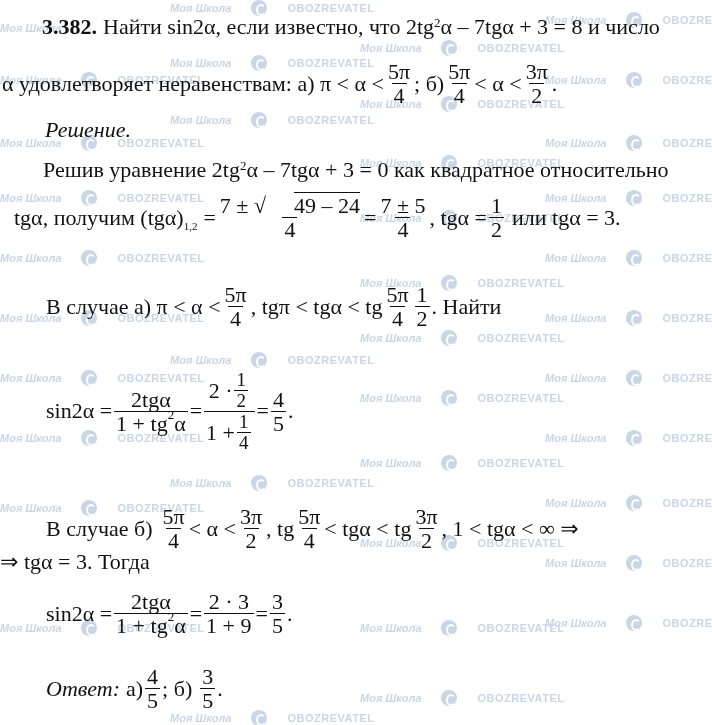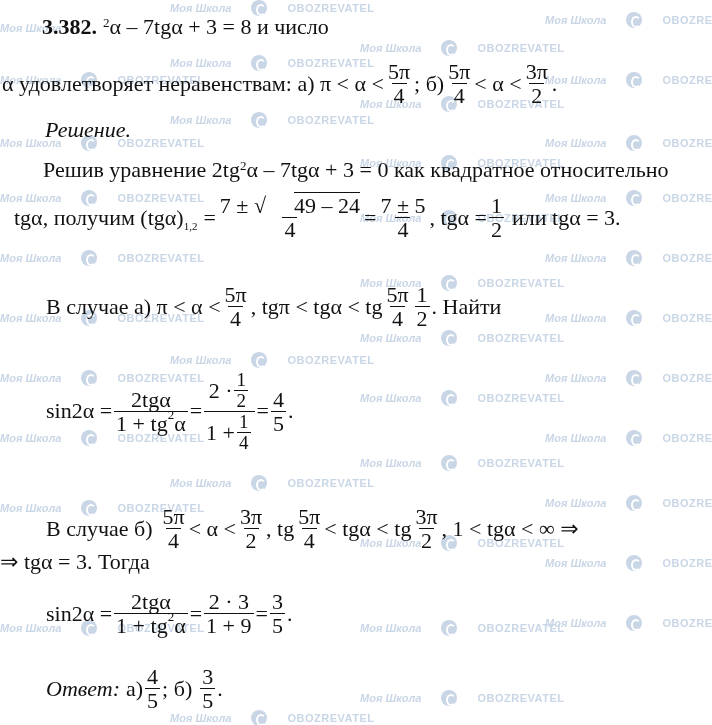--- a/index.html
+++ b/index.html
@@ -212,20 +212,21 @@
   </div>
 <div class="wm" style="left:170px;top:710px;">
     <span class="ms">Моя Школа</span>
     <span class="circ"></span>
     <span class="ob">OBOZREVATEL</span>
   </div>
 
 <div class="line" style="left:42px;top:14px;justify-content:center;">
   <span class="b">3.382.</span>
     <span class="sp"></span>
+  <span>Найти sin2α, если известно, что 2tg</span>
     <span class="sup">2</span>
     <span>α – 7tgα + 3 = 8 и число</span>
 </div>
 <div class="line" style="left:2px;top:60px;">
   <span>α удовлетворяет неравенствам: а) π &lt; α &lt;</span>
   <span class="frac">
       <span class="num">5π</span>
       <span class="den">4</span>
     </span>
   <span>; б)</span>

